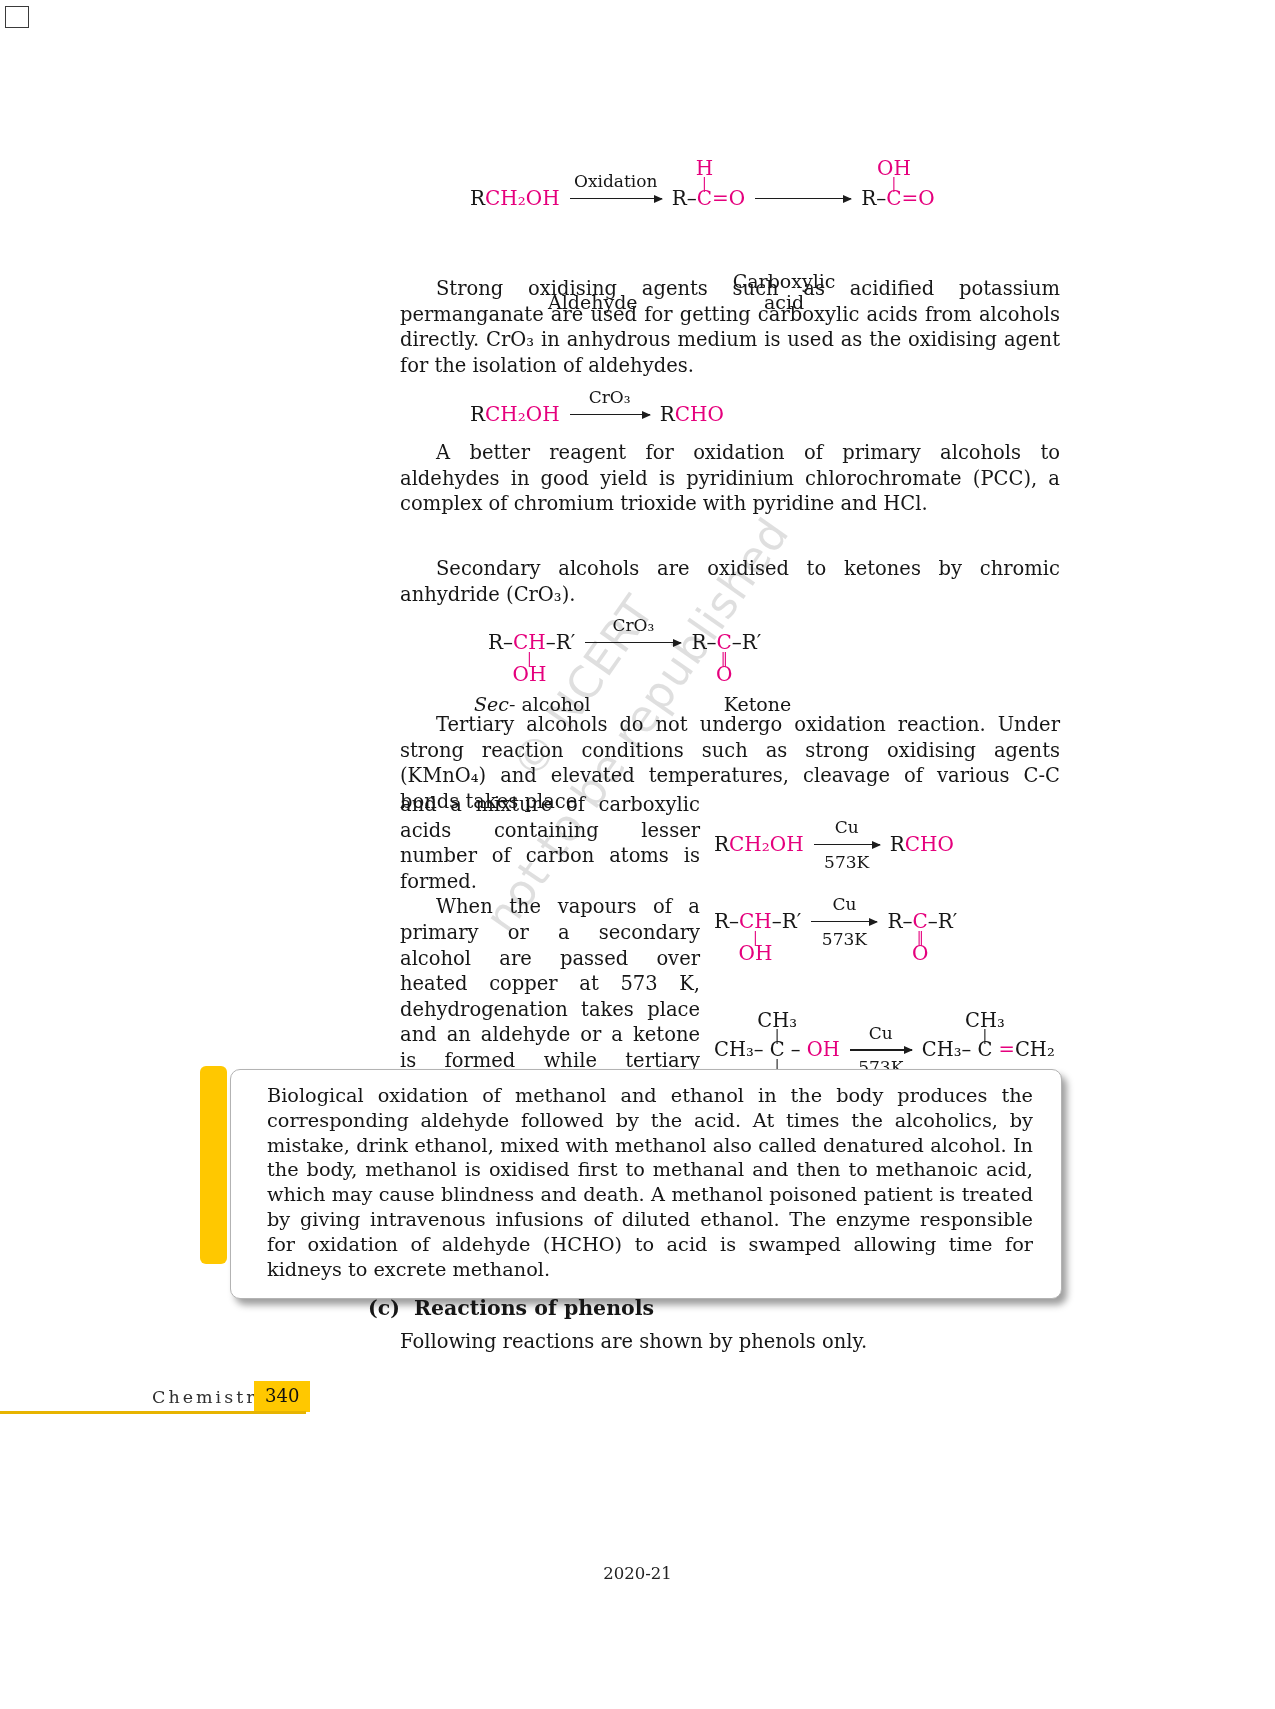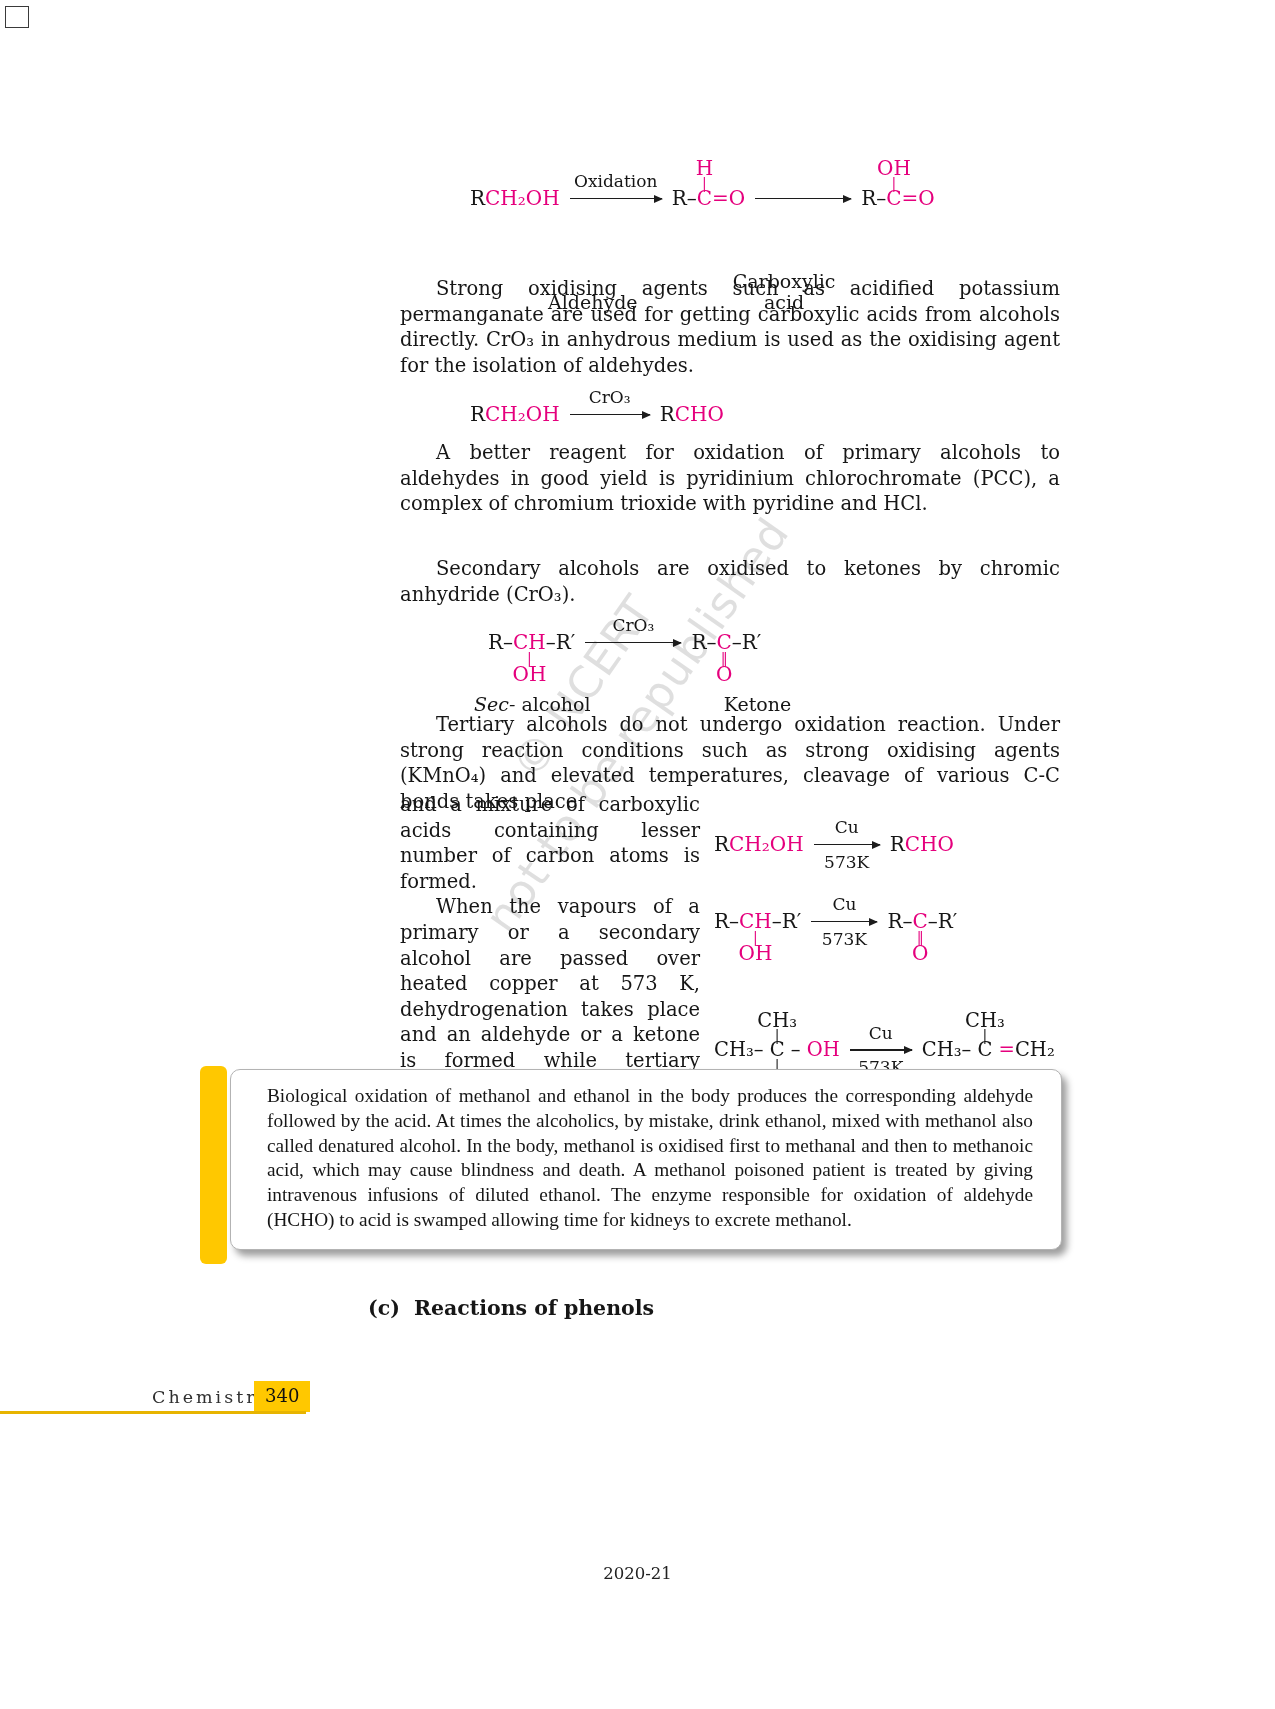--- a/index.html
+++ b/index.html
@@ -40,21 +40,21 @@
   .b-rx3{left:473px;top:504px;}
   .b-para3{left:400px;top:556px;width:660px;}
   .b-rx4{left:488px;top:606px;}
   .b-para4a{left:400px;top:712px;width:660px;}
   .b-twocol{left:400px;top:792px;width:660px;display:flex;}
   .leftcol{width:300px;}
   .rightcol{flex:1;padding-left:14px;}
   .infobox-wrap{position:absolute;left:0;top:1064px;width:1275px;}
   .yellowbar{position:absolute;left:200px;top:2px;width:27px;height:198px;background:#ffc800;border-radius:6px;}
   .infobox{position:absolute;left:230px;top:5px;width:832px;background:#fff;border:1.6px solid #b3b3b3;
-           border-radius:10px;box-shadow:5px 6px 7px rgba(0,0,0,.38);padding:14px 28px 16px 36px;font-family:Liberation Serif, serif;}
+           border-radius:10px;box-shadow:5px 6px 7px rgba(0,0,0,.38);padding:14px 28px 16px 36px;}
   .infobox p{font-size:19.3px;line-height:24.8px;text-align:justify;}
   .sechead{position:absolute;left:368px;top:1296px;font-weight:700;font-size:20.5px;white-space:nowrap;}
   .sechead .lbl{margin-right:14px;}
   .secintro{position:absolute;left:400px;top:1330px;font-size:19.5px;white-space:nowrap;}
   .footer-book{position:absolute;left:152px;top:1387px;font-size:17.5px;letter-spacing:3px;color:#2f2f2f;}
   .footer-page{position:absolute;left:254px;top:1381px;background:#ffc800;padding:4px 11px 6px;font-size:18px;color:#111;}
   .footer-rule{position:absolute;left:0;top:1411px;width:306px;height:2.6px;background:#e7b400;}
   .footer-year{position:absolute;left:0;top:1564px;width:100%;text-align:center;font-size:16.5px;color:#222;}
 </style>
 </head>
@@ -191,19 +191,20 @@
   <div class="infobox-wrap">
     <div class="yellowbar"></div>
     <div class="infobox">
       <p>Biological oxidation of methanol and ethanol in the body produces the corresponding aldehyde followed by the acid. At times the alcoholics, by mistake, drink ethanol, mixed with methanol also called denatured alcohol. In the body, methanol is oxidised first to methanal and then to methanoic acid, which may cause blindness and death. A methanol poisoned patient is treated by giving intravenous infusions of diluted ethanol. The enzyme responsible for oxidation of aldehyde (HCHO) to acid is swamped allowing time for kidneys to excrete methanol.</p>
     </div>
   </div>
 
   <div class="sechead">
     <span class="lbl">(c)</span><span>Reactions of phenols</span>
   </div>
+  <p class="secintro">Following reactions are shown by phenols only.</p>
 
   <span class="footer-book">Chemistry</span>
   <span class="footer-page">340</span>
   <div class="footer-rule"></div>
   <div class="footer-year">2020-21</div>
 
 </div>
 
 </body></html>

